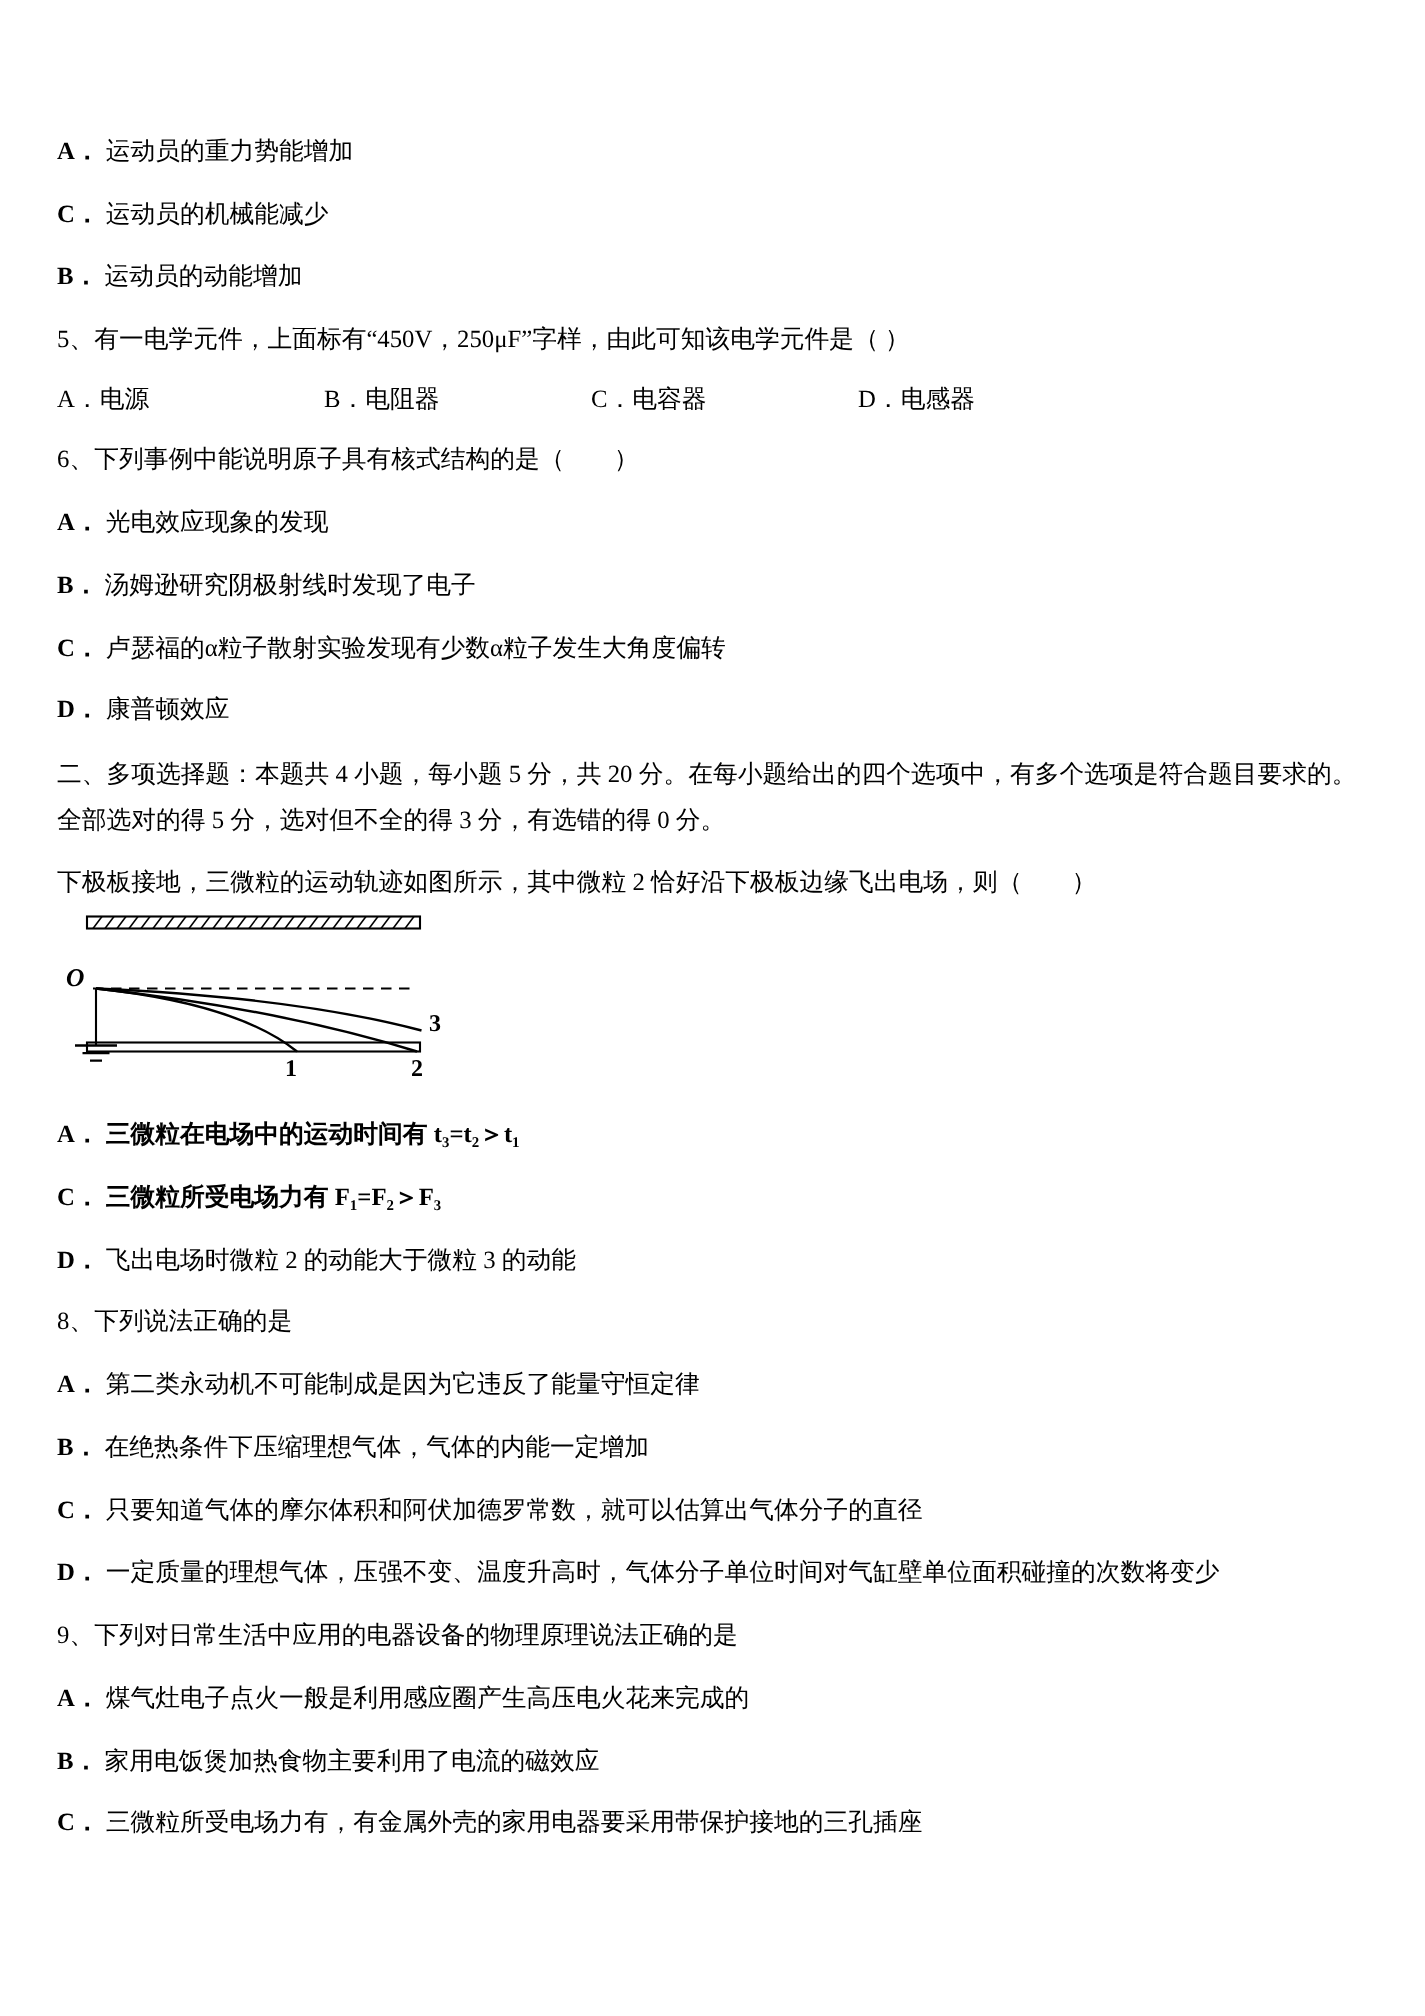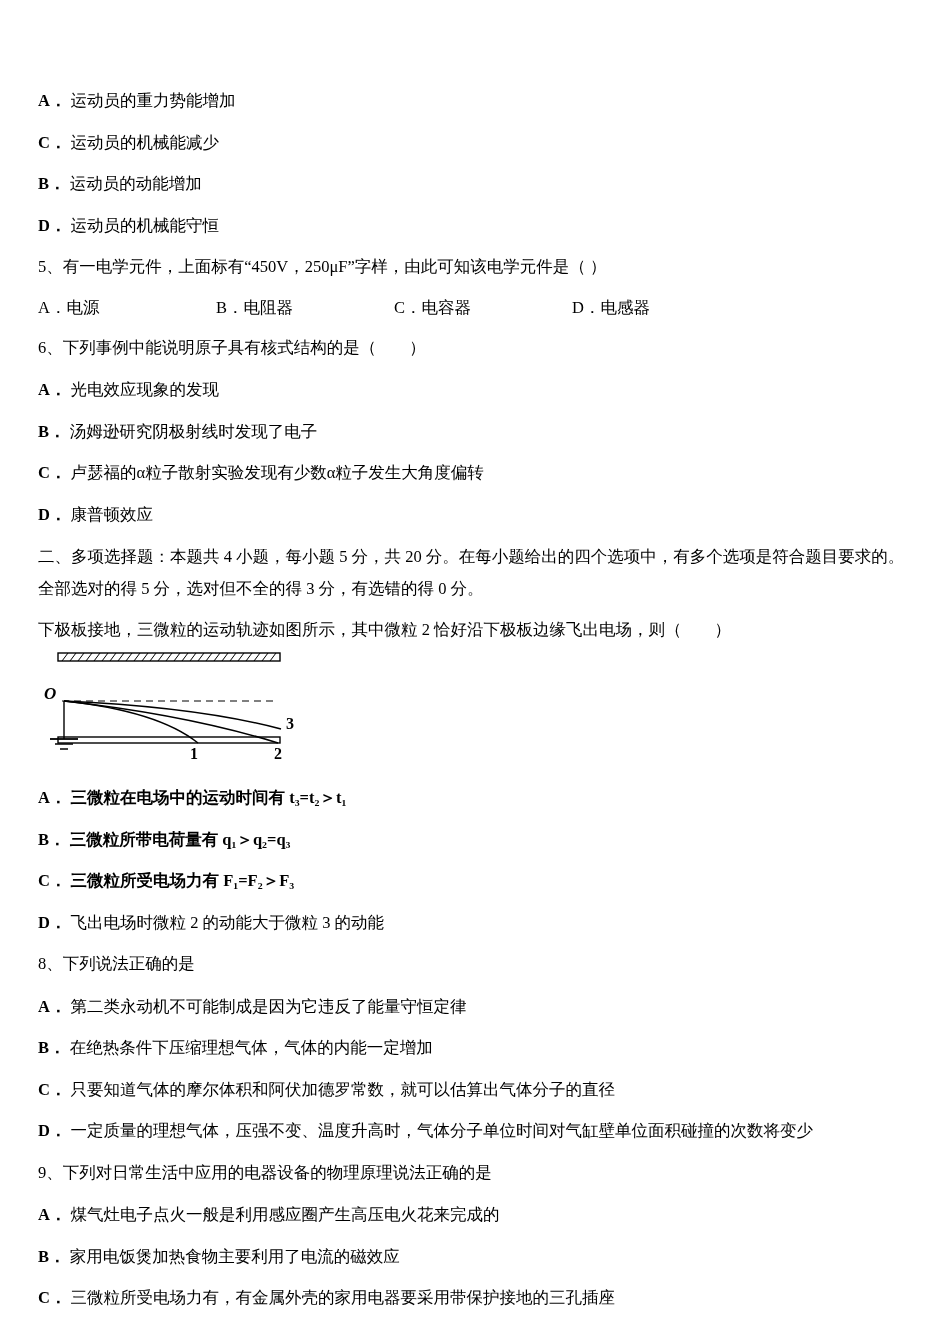--- a/index.html
+++ b/index.html
@@ -79,24 +79,20 @@
       <span class="lbl">A．</span>
       <span>运动员的重力势能增加</span>
     </div>
     <div class="opt">
       <span class="lbl">C．</span>
       <span>运动员的机械能减少</span>
     </div>
     <div class="opt">
       <span class="lbl">B．</span>
       <span>运动员的动能增加</span>
-    </div>
-    <div class="opt">
-      <span class="lbl">D．</span>
-      <span>运动员的机械能守恒</span>
     </div>
 
     <div class="q">5、有一电学元件，上面标有“450V，250μF”字样，由此可知该电学元件是（ ）</div>
     <div class="optrow">
       <span class="cell c1"><span class="lbl">A．</span><span>电源</span></span><span class="cell c2"><span class="lbl">B．</span><span>电阻器</span></span><span class="cell c3"><span class="lbl">C．</span><span>电容器</span></span><span class="cell"><span class="lbl">D．</span><span>电感器</span></span>
     </div>
 
     <div class="q">6、下列事例中能说明原子具有核式结构的是（　　）</div>
     <div class="opt">
       <span class="lbl">A．</span>
@@ -172,24 +168,20 @@
         <text x="236" y="110" font-family="Liberation Serif, serif" font-size="16" font-weight="bold">2</text>
         <text x="248" y="80" font-family="Liberation Serif, serif" font-size="16" font-weight="bold">3</text>
       </svg>
     </div>
 
     <div class="opt">
       <span class="lbl">A．</span>
       <span class="bold">三微粒在电场中的运动时间有 t₃=t₂＞t₁</span>
     </div>
     <div class="opt">
-      <span class="lbl">B．</span>
-      <span class="bold">三微粒所带电荷量有 q₁＞q₂=q₃</span>
-    </div>
-    <div class="opt">
       <span class="lbl">C．</span>
       <span class="bold">三微粒所受电场力有 F₁=F₂＞F₃</span>
     </div>
     <div class="opt">
       <span class="lbl">D．</span>
       <span>飞出电场时微粒 2 的动能大于微粒 3 的动能</span>
     </div>
 
     <div class="q">8、下列说法正确的是</div>
     <div class="opt">

